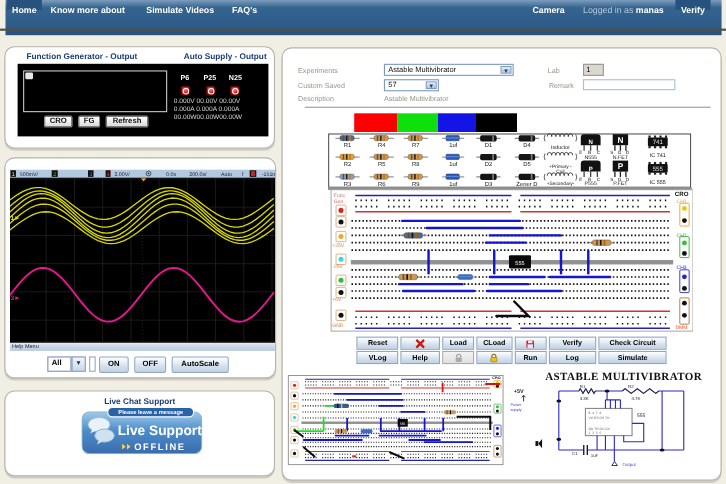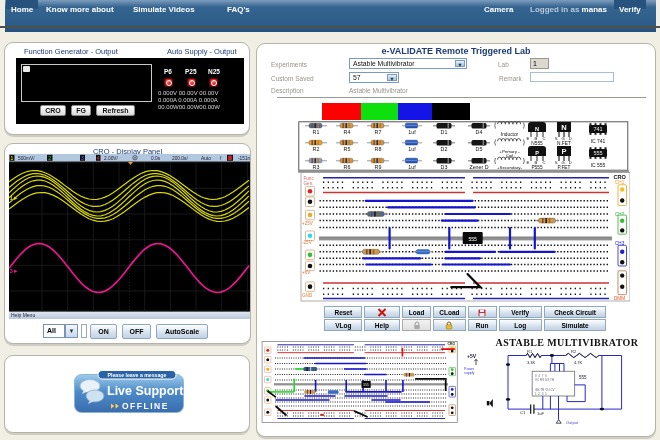--- a/index.html
+++ b/index.html
@@ -2,39 +2,39 @@
 <html><head><meta charset="utf-8">
 <style>
 *{margin:0;padding:0;box-sizing:border-box}
 html,body{width:660px;height:440px;overflow:hidden}
 body{background:#f1eee4;font-family:"Liberation Sans",sans-serif;position:relative}
 .abs{position:absolute}
 .nav{left:5px;top:0;width:651px;height:32px;background:linear-gradient(#7d9cbd,#34648f 22%,#2d5c89 75%,#27517c);color:#fff;font-size:8px;font-weight:bold}
 .nav span{position:absolute;top:5px}
 .divline{left:0;top:26px;width:660px;height:2px;background:#50514a}
 .panel{background:#fff;border:1px solid #b5b3ab;border-radius:9px;box-shadow:0 2px 0 #cfccc2}
-.ptitle{color:#1b3c78;font-weight:normal;font-size:7.5px}
+.ptitle{color:#1b3c78;font-weight:bold;font-size:7.5px}
 .blk{background:#000}
 .sbtn{background:linear-gradient(#fff,#efefef 45%,#d9d9d9);border:1px solid #8a8a8a;border-radius:2px;color:#111;font-weight:bold;text-align:center}
 .xpbtn{background:linear-gradient(#fdfeff,#e3ecf5 40%,#cfdcea 70%,#c3d3e4);border:1px solid #8fa7c1;color:#000;font-weight:bold;text-align:center;font-size:6.5px}
 .glab{color:#98948a;font-size:6.5px}
 .combo{background:#fff;border:1px solid #7a9ac4;font-size:6.8px;color:#111}
 .carr{position:absolute;right:1px;top:1px;bottom:1px;width:10px;background:linear-gradient(#eef4fb,#c2d6ec 50%,#a9c4e2);border:1px solid #7a9ac4;font-size:5.5px;color:#245;text-align:center;line-height:8px}
 .knob{width:9px;height:9px;background:radial-gradient(circle at 50% 40%,#ff6a6a,#cc1010 60%,#7a0505);border:1px solid #5a0a0a;border-radius:2px}
 .knob:after{content:"";display:block;width:4px;height:4px;border:1px solid #fff;border-radius:50%;margin:1.2px auto}
 </style></head>
 <body>
 
 <div class="abs nav">
 <span style="left:1px;top:0;background:#27527e;padding:5px 5px 4px;height:8px">Home</span>
 <span style="left:41px">Know more about</span>
 <span style="left:128px">Simulate Videos</span>
-<span style="left:222px">FAQ's</span>
+<span style="left:206px">FAQ's</span>
 <span style="left:479px">Camera</span>
-<span style="left:525px;color:#b9cadc;font-weight:bold">Logged in as <b style="color:#fff">manas</b></span>
+<span style="left:525px;color:#b9cadc;font-weight:normal">Logged in as <b style="color:#fff">manas</b></span>
 <span style="left:609px;top:0;background:#27527e;padding:5px 5px 4px;height:8px">Verify</span>
 </div>
 <div class="abs divline"></div>
 
 <div class="abs panel" style="left:4px;top:42px;width:246px;height:93px">
 <div class="ptitle abs" style="left:19px;top:4px">Function Generator - Output</div>
 <div class="ptitle abs" style="left:162px;top:4px">Auto Supply - Output</div>
 <div class="abs blk" style="left:11px;top:15px;width:228px;height:66px">
   <div class="abs" style="left:5px;top:6px;width:131px;height:38px;border:1px solid #c8c8c8">
     <div class="abs" style="left:1px;top:1px;width:7px;height:6px;background:#e8e8e8;border-radius:1px"></div>
@@ -50,21 +50,20 @@
   <div class="abs" style="left:142px;top:32px;color:#d6d6d6;font-size:6px;white-space:nowrap;line-height:7px">
     0.000V 00.00V 00.00V<br>0.000A 0.000A 0.000A<br>00.00W00.00W00.00W
   </div>
   <div class="sbtn abs" style="left:24px;top:47px;width:26px;height:11px;font-size:7px;line-height:10px">CRO</div>
   <div class="sbtn abs" style="left:55px;top:47px;width:20px;height:11px;font-size:7px;line-height:10px">FG</div>
   <div class="sbtn abs" style="left:80px;top:47px;width:39px;height:11px;font-size:7px;line-height:10px">Refresh</div>
 </div>
 </div>
 
 <div class="abs panel" style="left:4px;top:143px;width:247px;height:201px">
-<div class="ptitle abs" style="left:0;right:0;top:3px;text-align:center">CRO - Display Panel</div>
 <div class="abs" style="left:4px;top:10px;width:241px;height:158px"><svg width="241" height="158" viewBox="0 0 241 158">
 <rect x="0" y="0" width="241" height="7.5" fill="#b2c8e0"></rect>
 <rect x="0.5" y="0.8" width="5" height="6" fill="#111"></rect>
         <text x="3.0" y="5.6" font-size="5" fill="#ff0" text-anchor="middle">1</text>
         <rect x="38" y="0.8" width="5.5" height="6" fill="#111"></rect>
         <text x="40.75" y="5.6" font-size="5" fill="#3c3" text-anchor="middle">2</text>
         <rect x="71" y="0.8" width="5" height="6" fill="#111"></rect>
         <text x="73.5" y="5.6" font-size="5" fill="#66f" text-anchor="middle">3</text>
         <rect x="87" y="0.8" width="4.5" height="6" fill="#111"></rect>
         <text x="89.25" y="5.6" font-size="5" fill="#e33" text-anchor="middle">4</text>
@@ -117,20 +116,21 @@
   <div class="abs" style="left:0;width:22px;height:14px;background:#fff;border:1px solid #7a92b5;font-size:7px;font-weight:bold;padding:2px 0 0 3px">All</div>
   <div class="abs" style="left:22px;width:13px;height:14px;background:linear-gradient(#f2f7fc,#c6d8ec);border:1px solid #7a92b5;text-align:center;font-size:6px;line-height:13px;color:#234">▼</div>
   <div class="abs" style="left:38px;width:6px;height:14px;background:#fff;border:1px solid #9aa8bc"></div>
   <div class="xpbtn abs" style="left:47px;width:27px;height:15px;font-size:7px;line-height:14px;border-radius:2px">ON</div>
   <div class="xpbtn abs" style="left:79px;width:29px;height:15px;font-size:7px;line-height:14px;border-radius:2px">OFF</div>
   <div class="xpbtn abs" style="left:113px;width:52px;height:15px;font-size:7px;line-height:14px;border-radius:2px">AutoScale</div>
 </div>
 </div>
 
 <div class="abs panel" style="left:4px;top:355px;width:246px;height:78px">
+<div class="ptitle abs" style="left:0;right:0;top:4px;text-align:center">Live Chat Support</div>
 <div class="abs" style="left:69px;top:14px;width:117px;height:43px"><svg width="110" height="43" viewBox="0 0 110 43">
 <defs>
           <linearGradient id="bg1" x1="0" y1="0" x2="0" y2="1">
 <stop offset="0" stop-color="#9fcbe9"></stop>
             <stop offset="0.45" stop-color="#4d8cc9"></stop>
             <stop offset="1" stop-color="#3a6cad"></stop>
           </linearGradient>
         </defs>
 <rect x="0.5" y="4.5" width="109" height="38" rx="7" fill="url(#bg1)" stroke="#8ab4d8" stroke-width="1"></rect>
 <rect x="24" y="0.5" width="78" height="8.5" rx="4.2" fill="#2a62a8" stroke="#fff" stroke-width="1"></rect>
@@ -140,21 +140,20 @@
 <ellipse cx="21" cy="26" rx="9" ry="6" fill="#cfe2f0" stroke="#8aaac4" stroke-width="0.8"></ellipse>
 <path d="M16 30 l-2 4 l6 -3 z" fill="#cfe2f0"></path>
 <text x="33" y="25" font-size="12.5" fill="#fff" font-weight="bold" font-family="Liberation Sans">Live Support</text>
 <path d="M37 33.5 l3.2 2.6 l-3.2 2.6 z" fill="#ffd24d"></path>
 <path d="M41.5 33.5 l3.2 2.6 l-3.2 2.6 z" fill="#ffd24d"></path>
 <text x="48" y="39" font-size="8.5" fill="#fff" font-weight="bold" letter-spacing="1.5">OFFLINE</text>
 </svg></div>
 </div>
 
 <div class="abs panel" style="left:256px;top:43px;width:400px;height:394px">
-<div class="abs" style="left:0;right:0;top:1.5px;text-align:center;color:#1b3c78;font-weight:bold;font-size:9px">e-VALIDATE Remote Triggered Lab</div>
 
 <div class="glab abs" style="left:14px;top:17px">Experiments</div>
 <div class="combo abs" style="left:92px;top:14px;width:118px;height:11px;padding:1px 0 0 3px">Astable Multivibrator<span class="carr">▼</span></div>
 <div class="glab abs" style="left:241px;top:17px">Lab</div>
 <div class="abs" style="left:273px;top:14px;width:19px;height:11px;background:#dcd8d0;border:1px solid #9a978f;font-size:7px;padding:1px 0 0 2px">1</div>
 <div class="glab abs" style="left:14px;top:31px">Custom Saved</div>
 <div class="combo abs" style="left:92px;top:28px;width:50px;height:11px;padding:1px 0 0 3px">57<span class="carr">▼</span></div>
 <div class="glab abs" style="left:242px;top:31px">Remark</div>
 <div class="abs" style="left:273px;top:28px;width:84px;height:10px;background:#fff;border:1px solid #a6bed6"></div>
 <div class="glab abs" style="left:14px;top:43px">Description</div>

